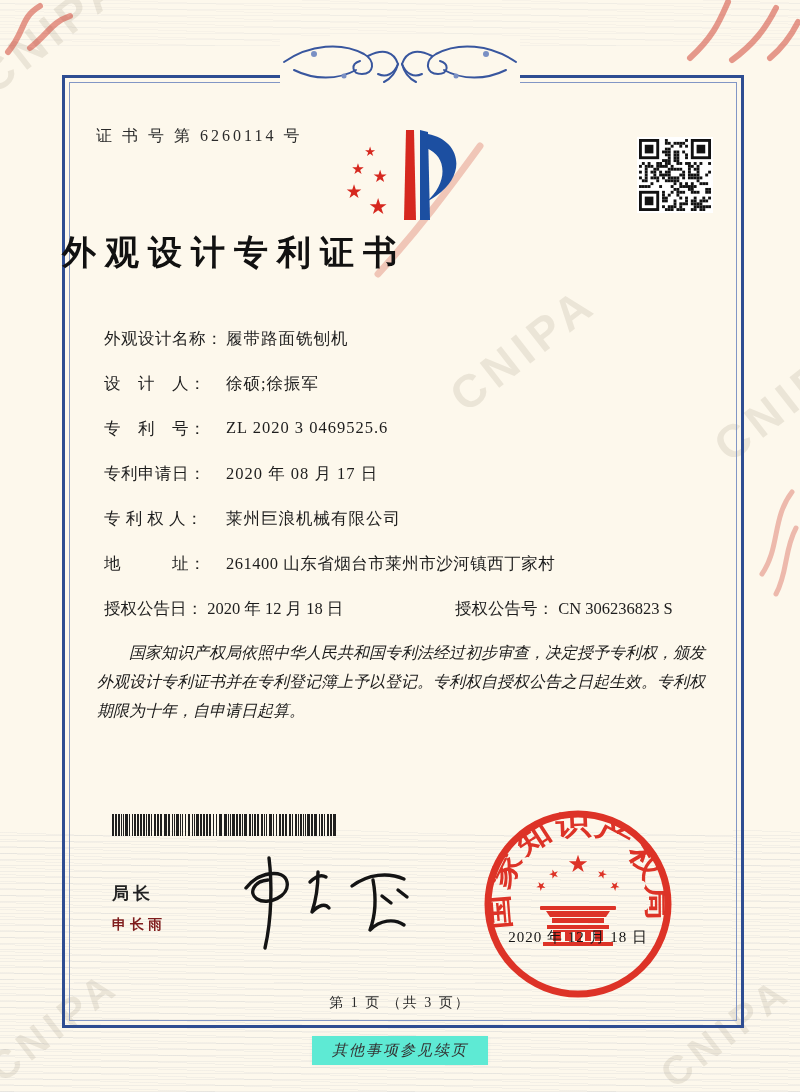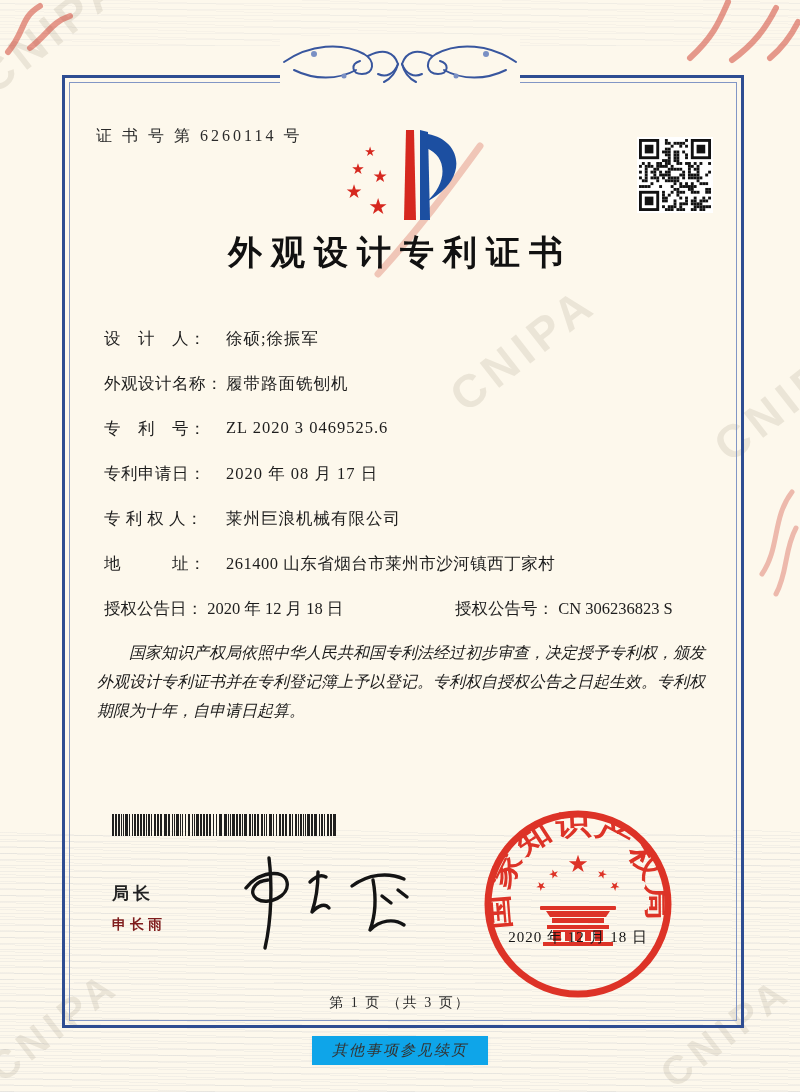--- a/index.html
+++ b/index.html
@@ -31,21 +31,21 @@
     position:absolute; left:4px; top:4px; right:4px; bottom:4px;
     border:1px solid #8296c5;
   }
   .ornament{ position:absolute; left:280px; top:36px; width:240px; height:52px; z-index:5; }
   .certno{
     position:absolute; left:96px; top:126px; font-size:16px; letter-spacing:3px; color:#2b2b2b;
   }
   .logo{ position:absolute; left:336px; top:122px; width:130px; height:102px; }
   .qr{ position:absolute; left:637px; top:137px; width:72px; height:72px; background:#fff; padding:2px; }
   .title{
-    position:absolute; left:62px; top:230px; width:676px; text-align:center;
+    position:absolute; left:62px; top:230px; width:676px; text-align:left;
     font-size:34px; font-weight:bold; letter-spacing:9px; color:#111;
   }
   .fields{ position:absolute; left:104px; top:328px; width:560px; }
   .frow{ display:flex; height:45px; align-items:flex-start; font-size:16.5px; color:#1d1d1d; }
   .flabel{ flex:0 0 122px; letter-spacing:.5px; white-space:nowrap; }
   .fvalue{ letter-spacing:1px; white-space:nowrap; }
   .grantrow{ position:absolute; left:104px; top:598px; width:600px; font-size:16.5px; color:#1d1d1d; }
   .grantrow .g2{ position:absolute; left:351px; top:0;text-align:right; }
   .body{
     position:absolute; left:97px; top:638px; width:608px;
@@ -62,21 +62,21 @@
   .sealdate{
     position:absolute; left:488px; top:928px; width:180px; text-align:center;
     font-size:15px; letter-spacing:1px; color:#141414; z-index:6;
   }
   .pagefoot{
     position:absolute; left:62px; top:994px; width:676px; text-align:center;
     font-size:14px; letter-spacing:2px; color:#2b2b2b;
   }
   .note{
     position:absolute; left:400px; top:1036px; transform:translateX(-50%);
-    background:#0ea5e9; padding:5px 20px; font-size:15px; font-style:italic;
+    background:#5eead4; padding:5px 20px; font-size:15px; font-style:italic;
     letter-spacing:2px; color:#333; box-shadow:0 0 4px rgba(0,0,0,.05);
   }
 </style>
 </head>
 <body>
 
 <div class="page">
 
   <div class="waveband" style="top:830px;height:150px;"></div>
   <div class="waveband" style="top:982px;height:110px;"></div>
@@ -357,26 +357,26 @@
       <rect x="20" y="2" width="3" height="3" fill="#111"></rect>
       <rect x="0" y="18" width="7" height="7" fill="#111"></rect>
       <rect x="1" y="19" width="5" height="5" fill="#fff"></rect>
       <rect x="2" y="20" width="3" height="3" fill="#111"></rect>
     </svg>
 
   <div class="title">外观设计专利证书</div>
 
   <div class="fields">
     <div class="frow">
+      <span class="flabel">外观设计名称：</span>
+      <span class="fvalue">履带路面铣刨机</span>
+    </div>
+    <div class="frow">
       <span class="flabel">设　计　人：</span>
       <span class="fvalue">徐硕;徐振军</span>
-    </div>
-    <div class="frow">
-      <span class="flabel">外观设计名称：</span>
-      <span class="fvalue">履带路面铣刨机</span>
     </div>
     <div class="frow">
       <span class="flabel">专　利　号：</span>
       <span class="fvalue">ZL 2020 3 0469525.6</span>
     </div>
     <div class="frow">
       <span class="flabel">专利申请日：</span>
       <span class="fvalue">2020 年 08 月 17 日</span>
     </div>
     <div class="frow">

